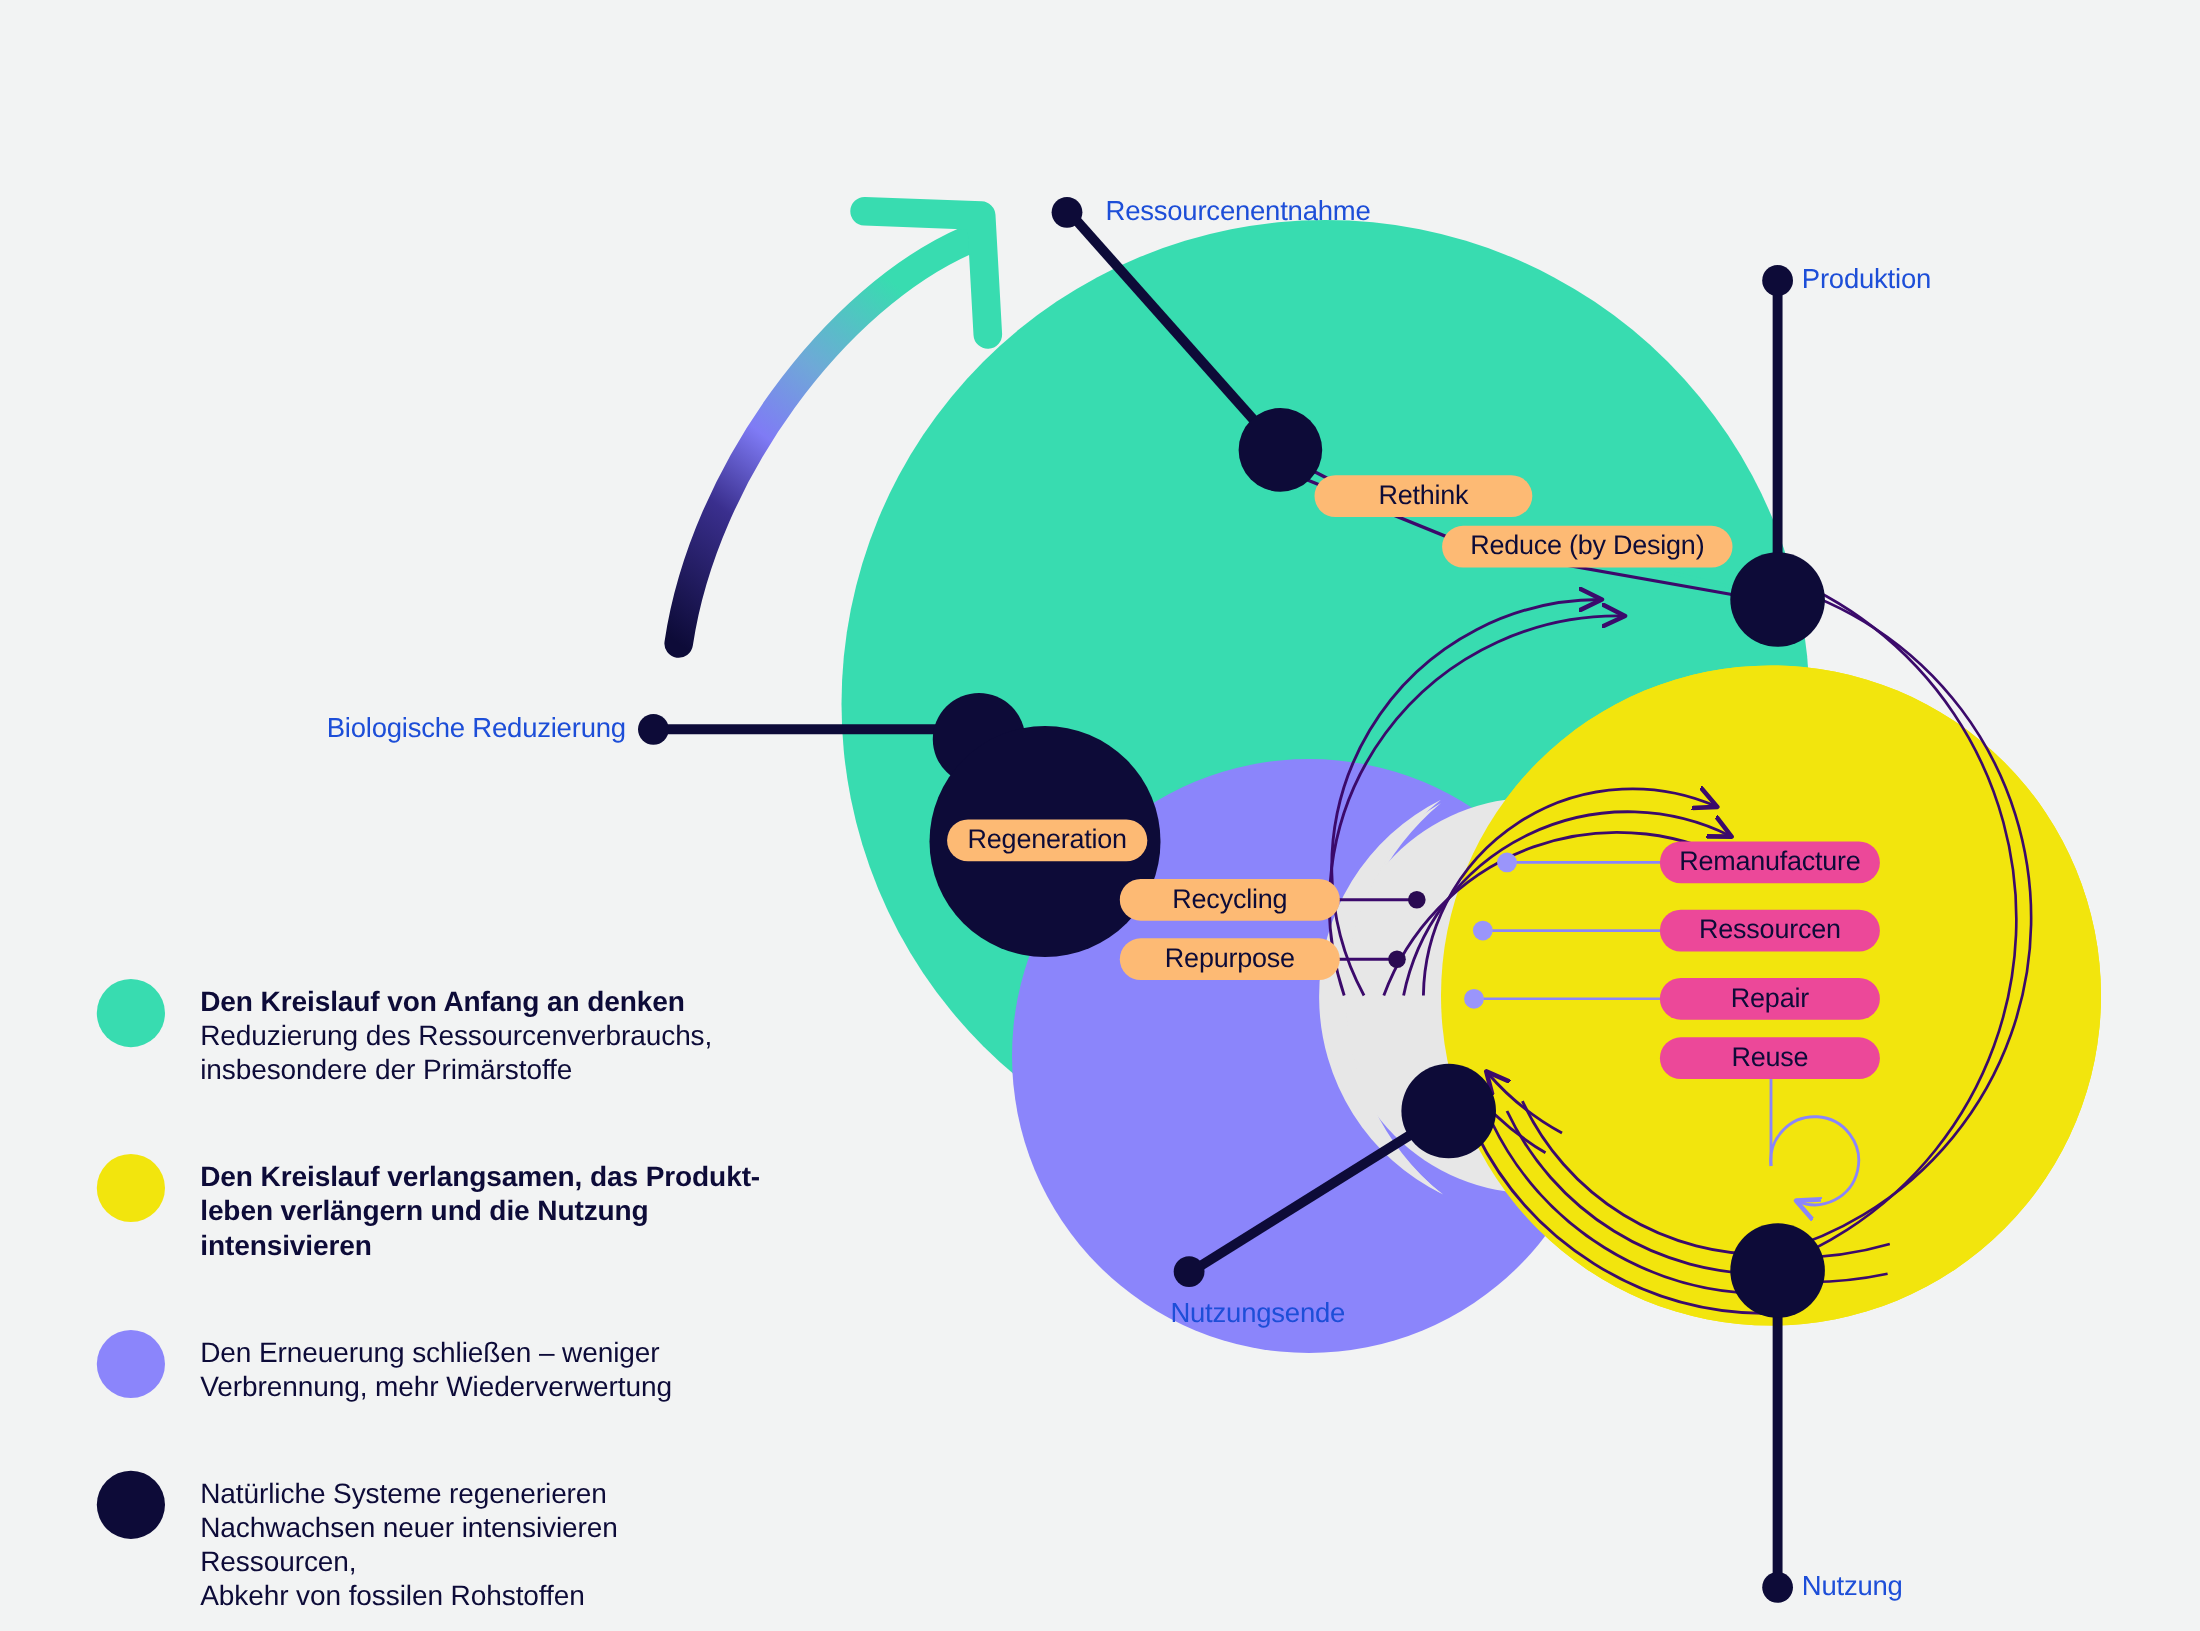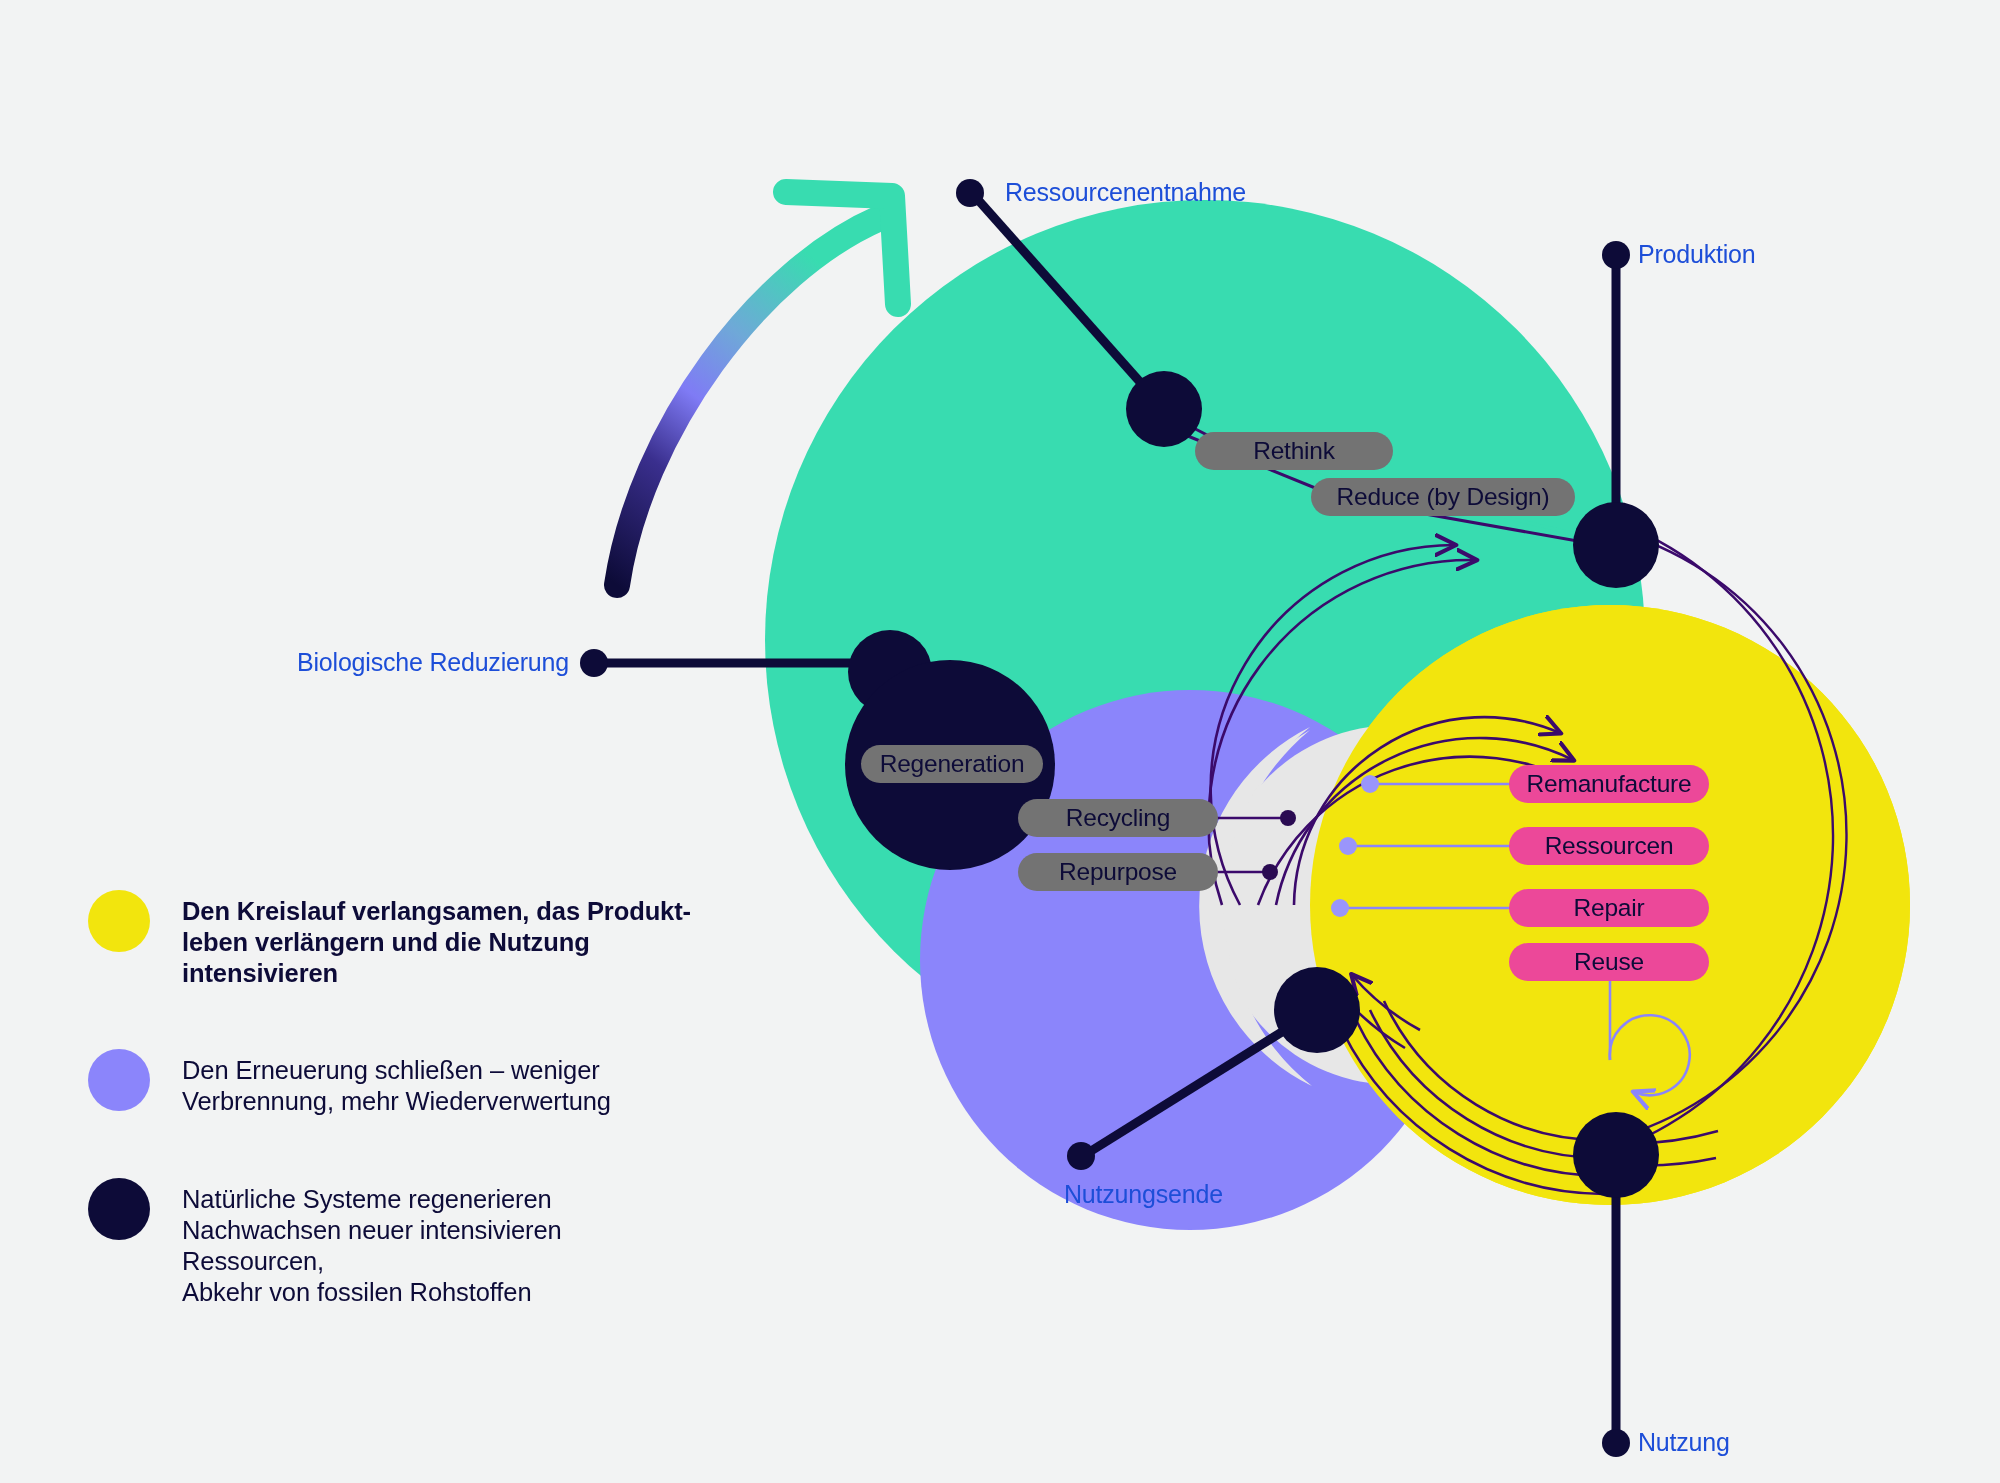--- a/index.html
+++ b/index.html
@@ -28,21 +28,21 @@
   .pill{
     position:absolute;
     border-radius:999px;
     font-size:24.5px;
     color:#0d0b38;
     display:flex;align-items:center;justify-content:center;
     white-space:nowrap;
     letter-spacing:-0.2px;
     height:38px;
   }
-  .pill-light{background:#737373;}
+  .pill-light{background:#fdba74;}
   .pill-purple{background:#ec4899;}
 </style>
 </head>
 <body>
 
 <div id="stage">
 
   <svg viewBox="0 0 2000 1483" xmlns="http://www.w3.org/2000/svg" aria-hidden="true">
     <defs>
       <linearGradient id="arrowGrad" x1="0" y1="1" x2="0.55" y2="0">
@@ -182,20 +182,28 @@
   <div class="pill pill-purple" style="left:1509px;top:765px;width:200px;">Remanufacture</div>
 
   <div class="pill pill-purple" style="left:1509px;top:827px;width:200px;">Ressourcen</div>
 
   <div class="pill pill-purple" style="left:1509px;top:889px;width:200px;">Repair</div>
 
   <div class="pill pill-purple" style="left:1509px;top:943px;width:200px;">Reuse</div>
 
   <div class="legend">
 
+    <div class="legend-item">
+      <div class="legend-swatch" style="background:#38dcb0;"></div>
+      <div class="legend-text">
+        <div class="legend-title">Den Kreislauf von Anfang an denken</div>
+        <div class="legend-sub">Reduzierung des Ressourcenverbrauchs,</div>
+        <div class="legend-sub">insbesondere der Primärstoffe</div>
+      </div>
+    </div>
 
     <div class="legend-item">
       <div class="legend-swatch" style="background:#f2e50d;"></div>
       <div class="legend-text">
         <div class="legend-title">Den Kreislauf verlangsamen, das Produkt-</div>
         <div class="legend-title">leben verlängern und die Nutzung intensivieren</div>
       </div>
     </div>
 
     <div class="legend-item">

